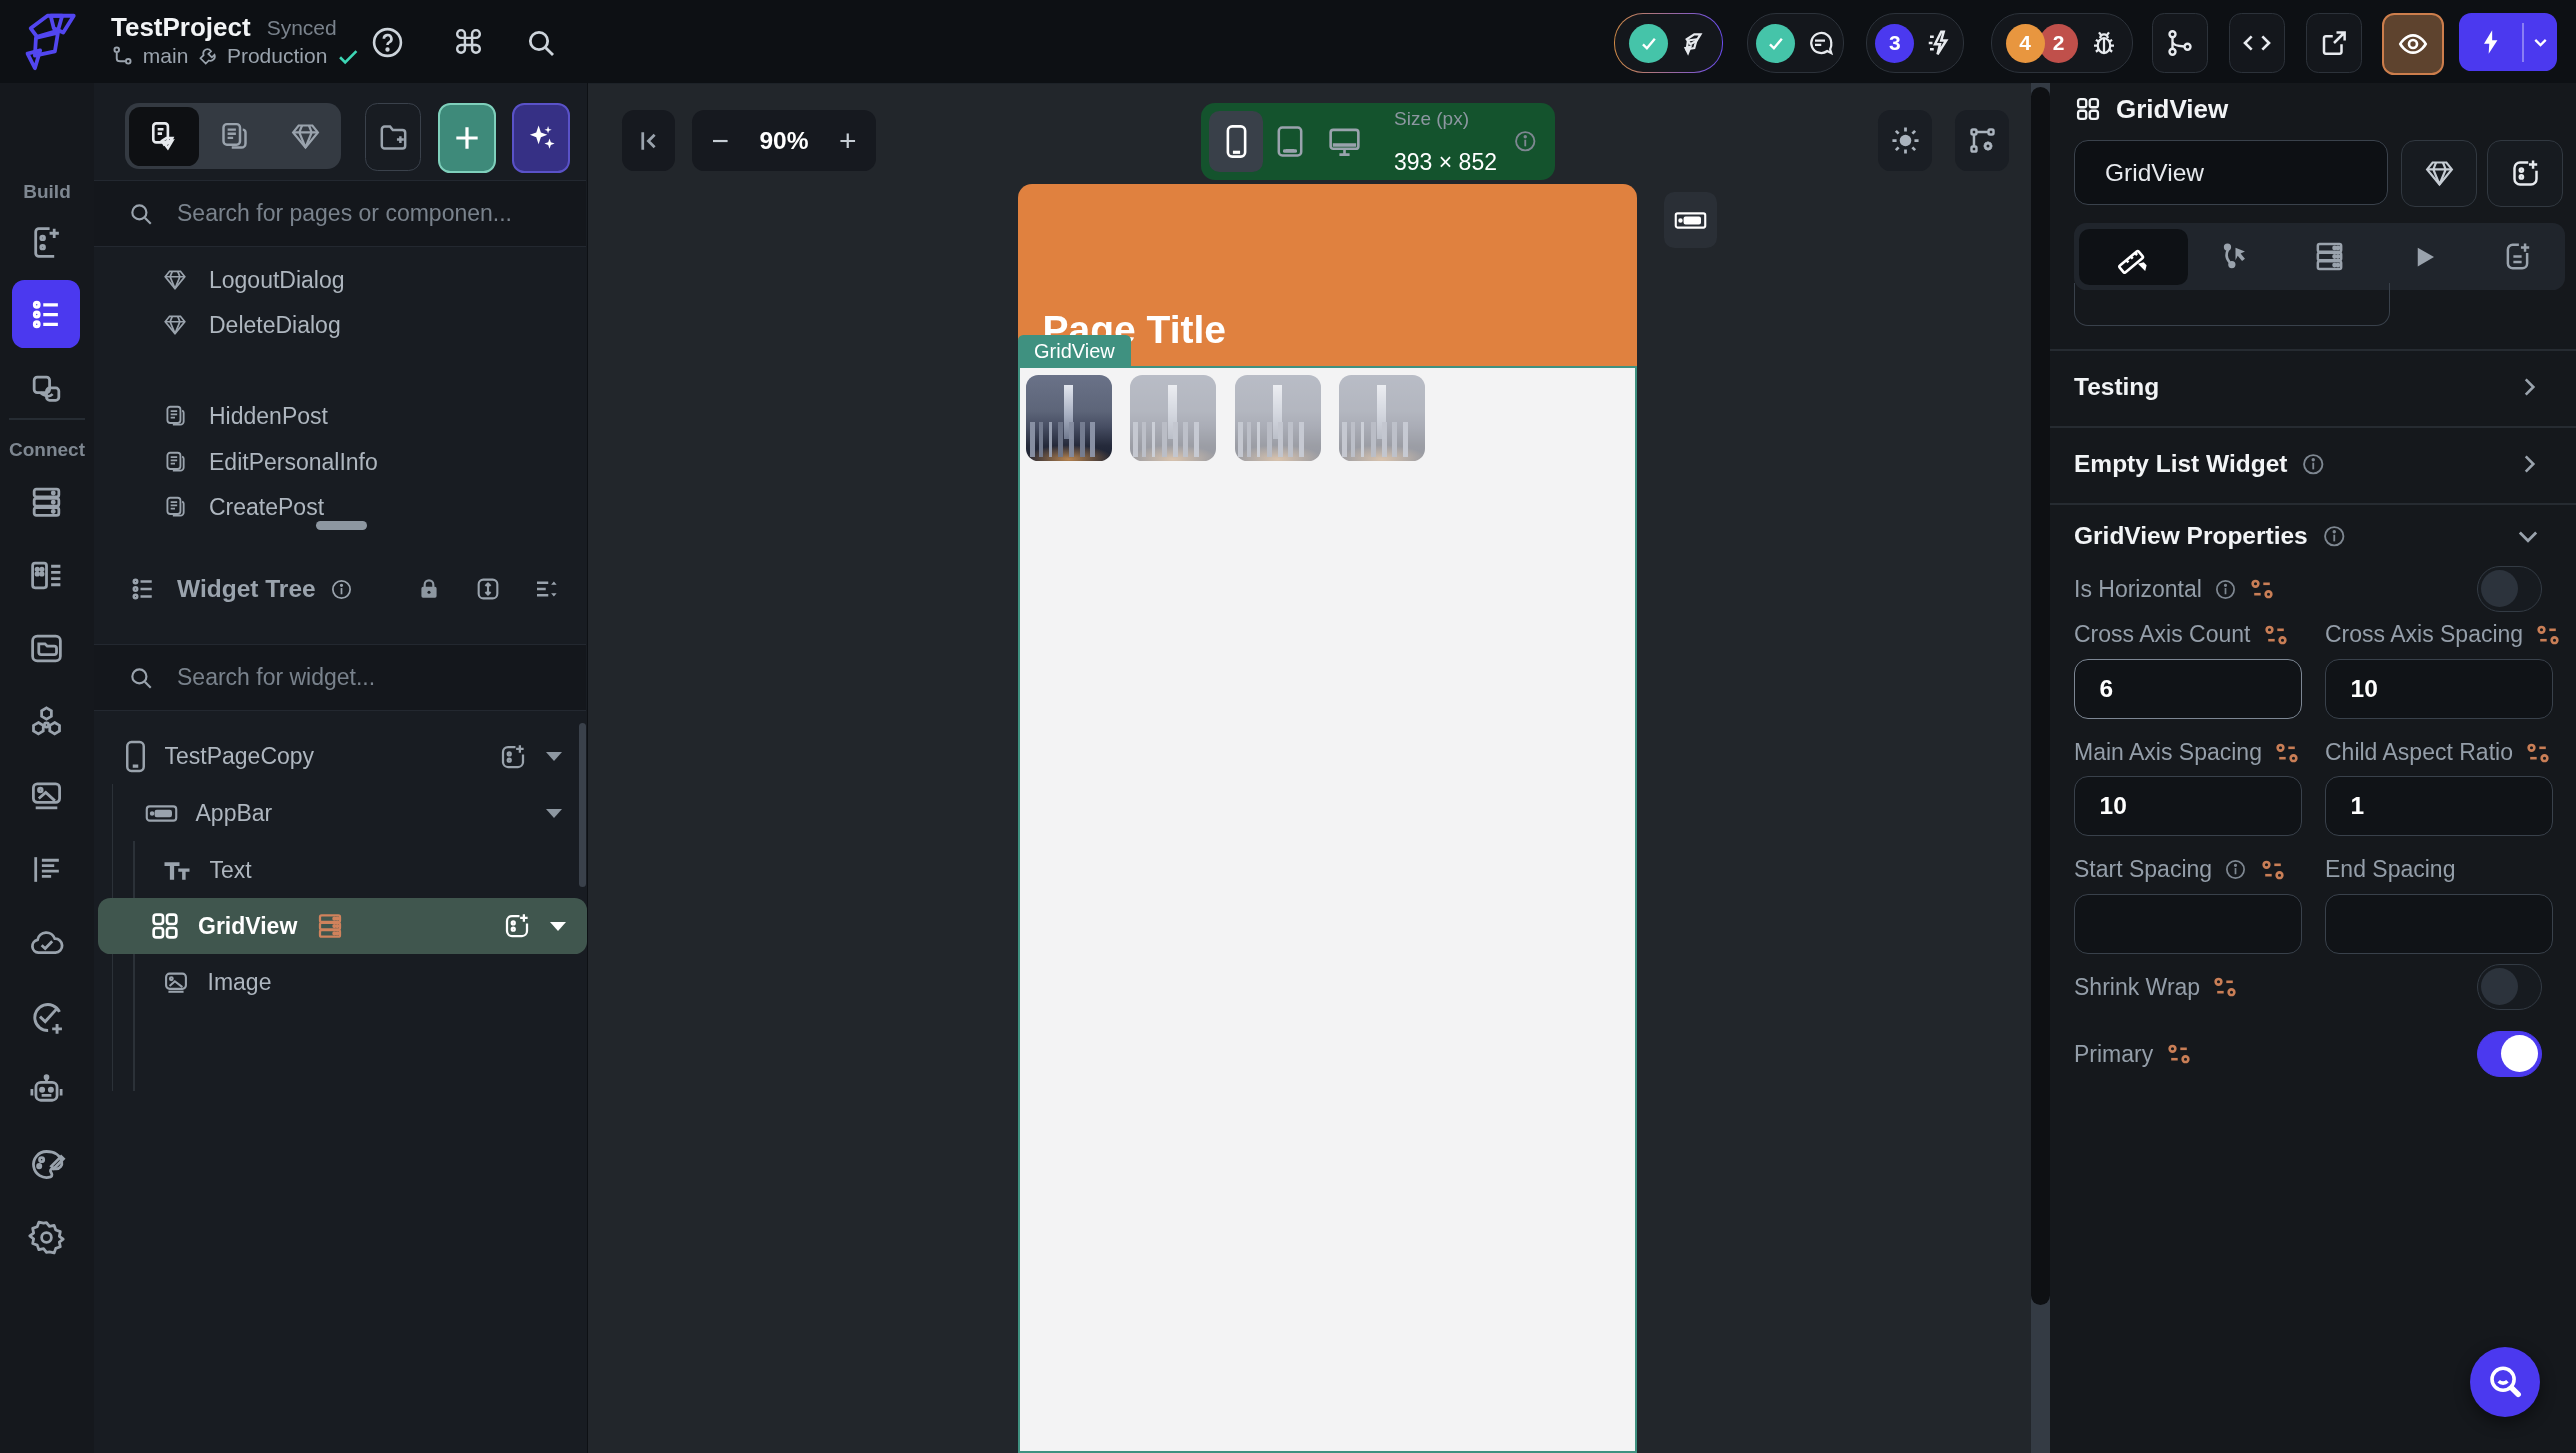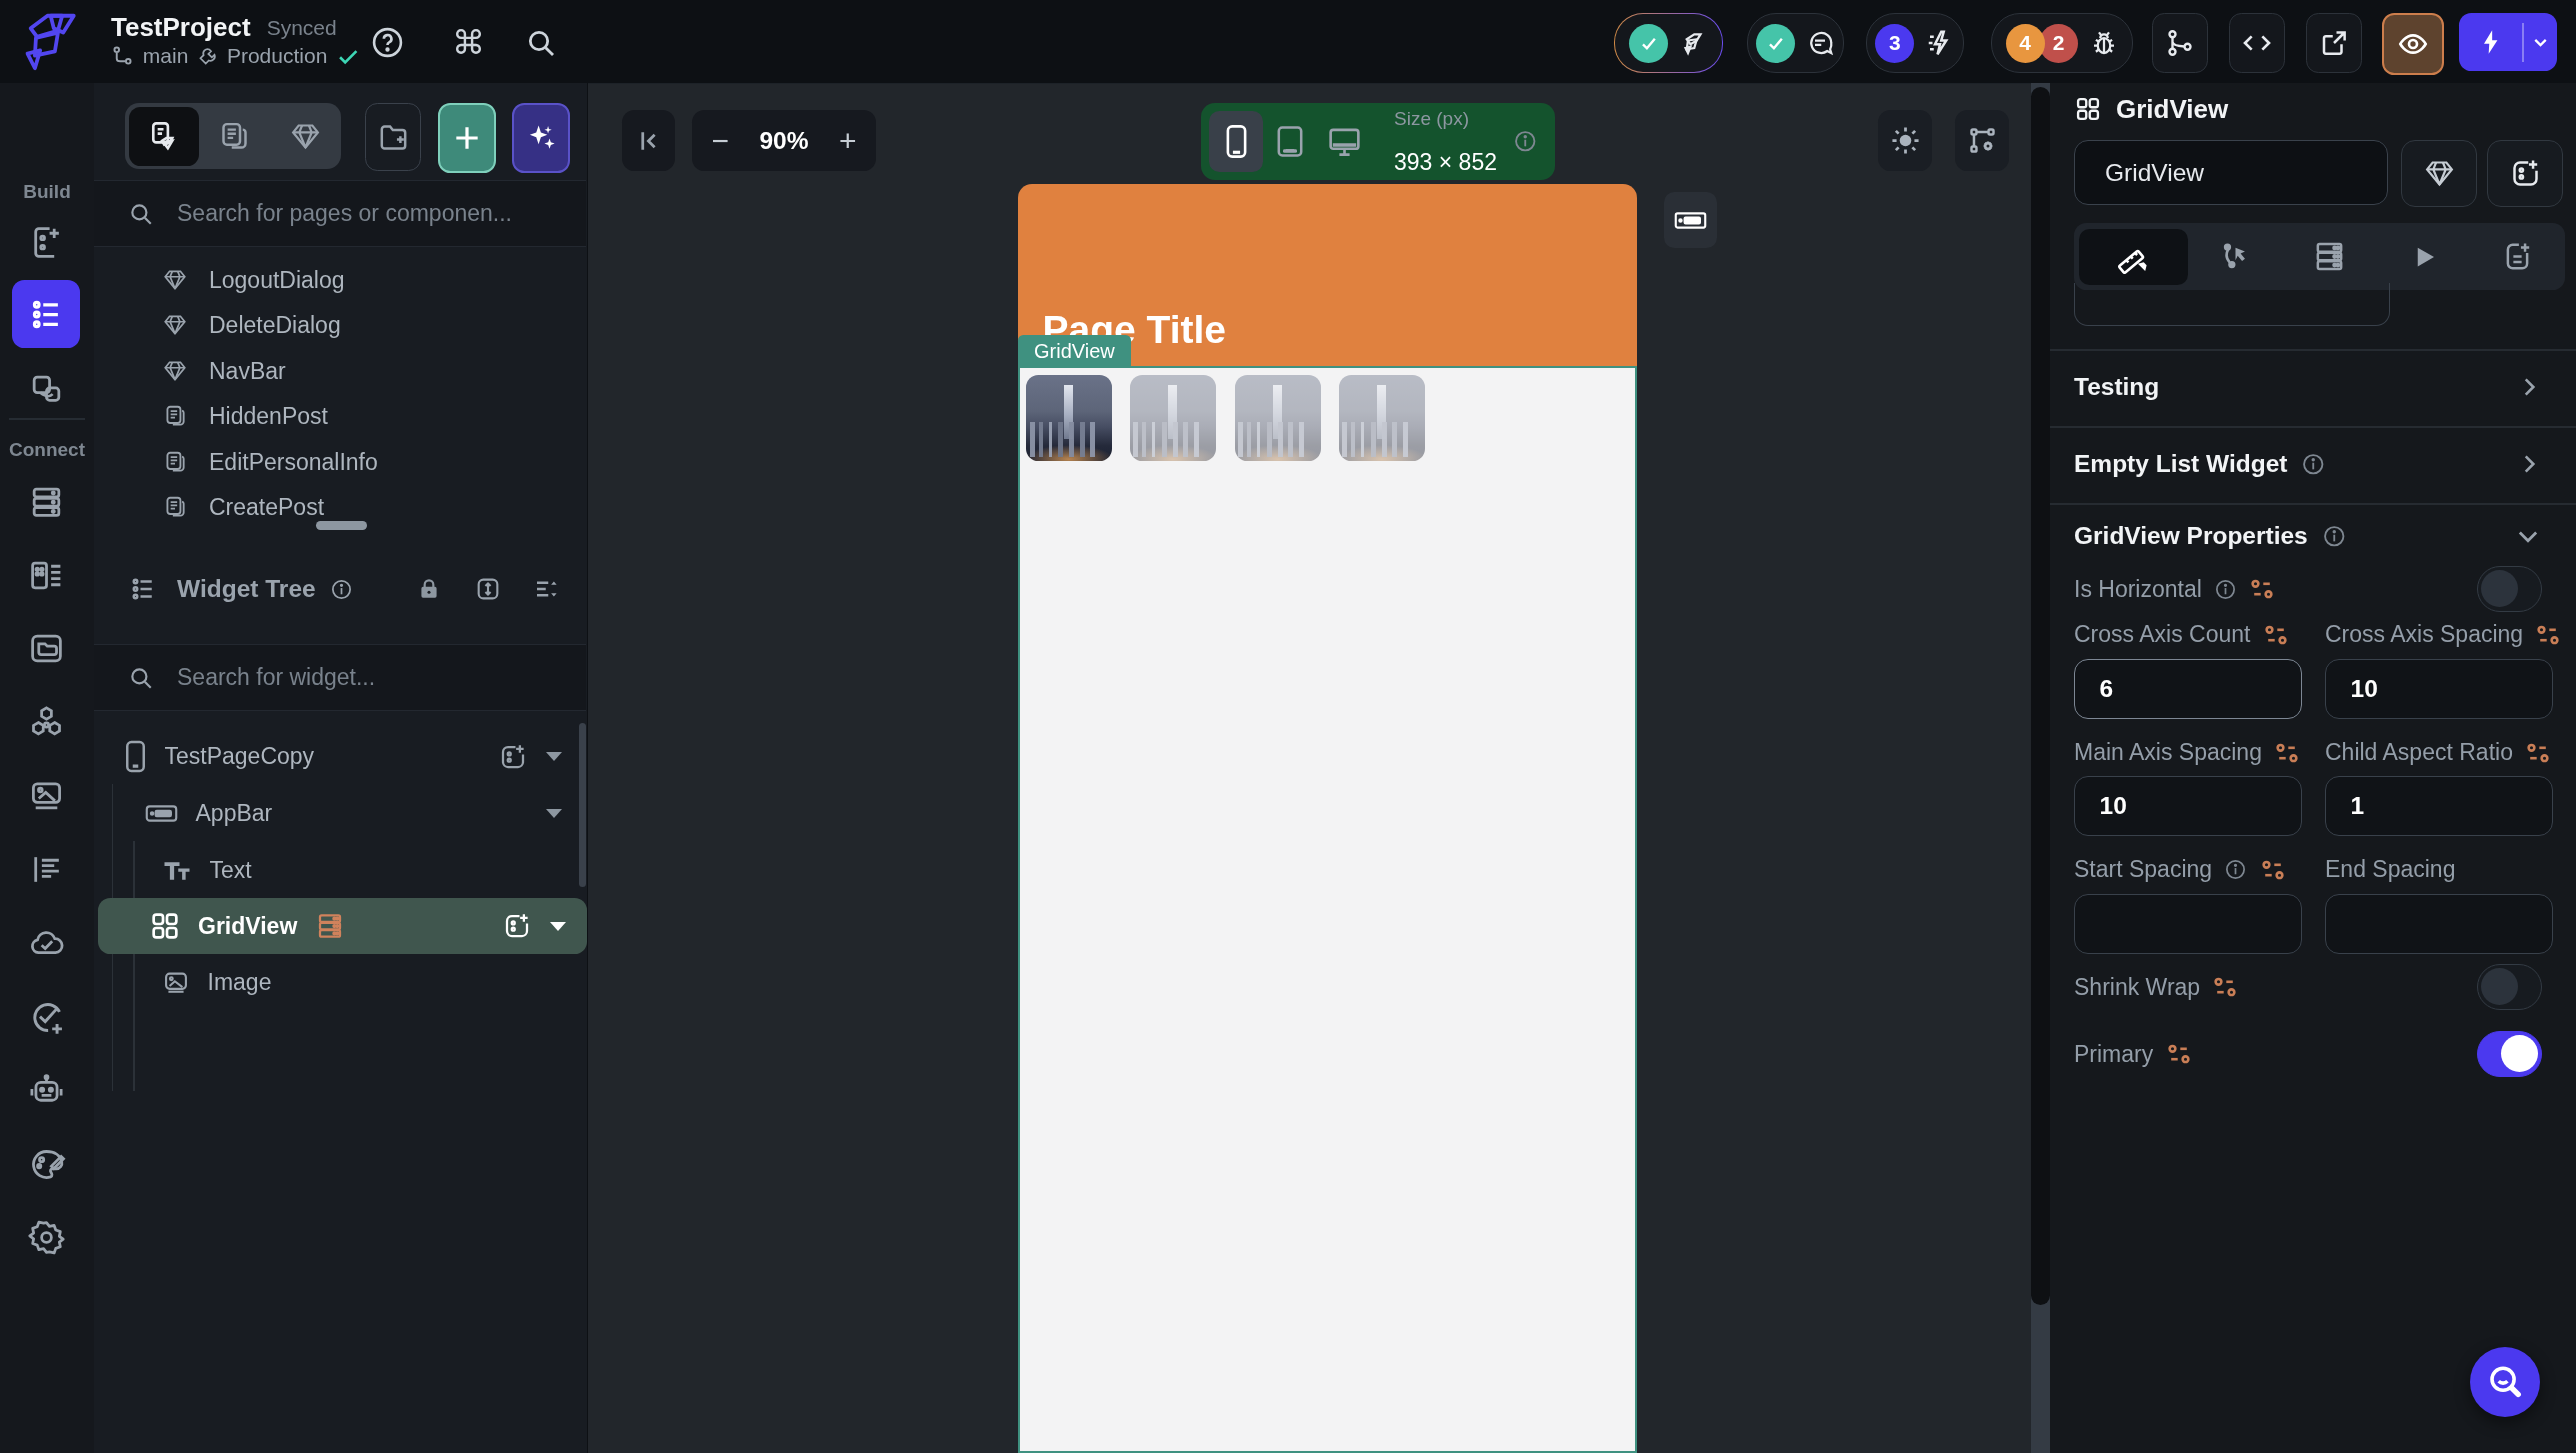--- a/index.html
+++ b/index.html
@@ -402,27 +402,20 @@
         </svg>
       <span>LogoutDialog</span>
     </div>
     <div class="abs litem" style="top:219px;">
       <svg class="ic" width="26" height="26" viewBox="0 0 24 24" fill="none" stroke="currentColor" stroke-width="1.6">
           <path d="M7 4h10l4 5-9 11L3 9z"></path>
           <path d="M3 9h18M9.5 4L7.5 9l4.5 11M14.5 4l2 5L12 20"></path>
         </svg>
       <span>DeleteDialog</span>
     </div>
-    <div class="abs litem" style="top:265px;">
-      <svg class="ic" width="26" height="26" viewBox="0 0 24 24" fill="none" stroke="currentColor" stroke-width="1.6">
-          <path d="M7 4h10l4 5-9 11L3 9z"></path>
-          <path d="M3 9h18M9.5 4L7.5 9l4.5 11M14.5 4l2 5L12 20"></path>
-        </svg>
-      <span>NavBar</span>
-    </div>
     <div class="abs litem" style="top:310px;">
       <svg class="ic" width="26" height="26" viewBox="0 0 24 24" fill="none" stroke="currentColor" stroke-width="1.7">
           <rect x="5" y="3.5" width="12" height="15" rx="2.5"></rect>
           <path d="M8 7.5h6M8 10.5h6M8 13.5h4"></path>
           <path d="M18.5 7a2 2 0 0 1 1.5 2v8a3 3 0 0 1-3 3h-7"></path>
         </svg>
       <span>HiddenPost</span>
     </div>
     <div class="abs litem" style="top:356px;">
       <svg class="ic" width="26" height="26" viewBox="0 0 24 24" fill="none" stroke="currentColor" stroke-width="1.7">

